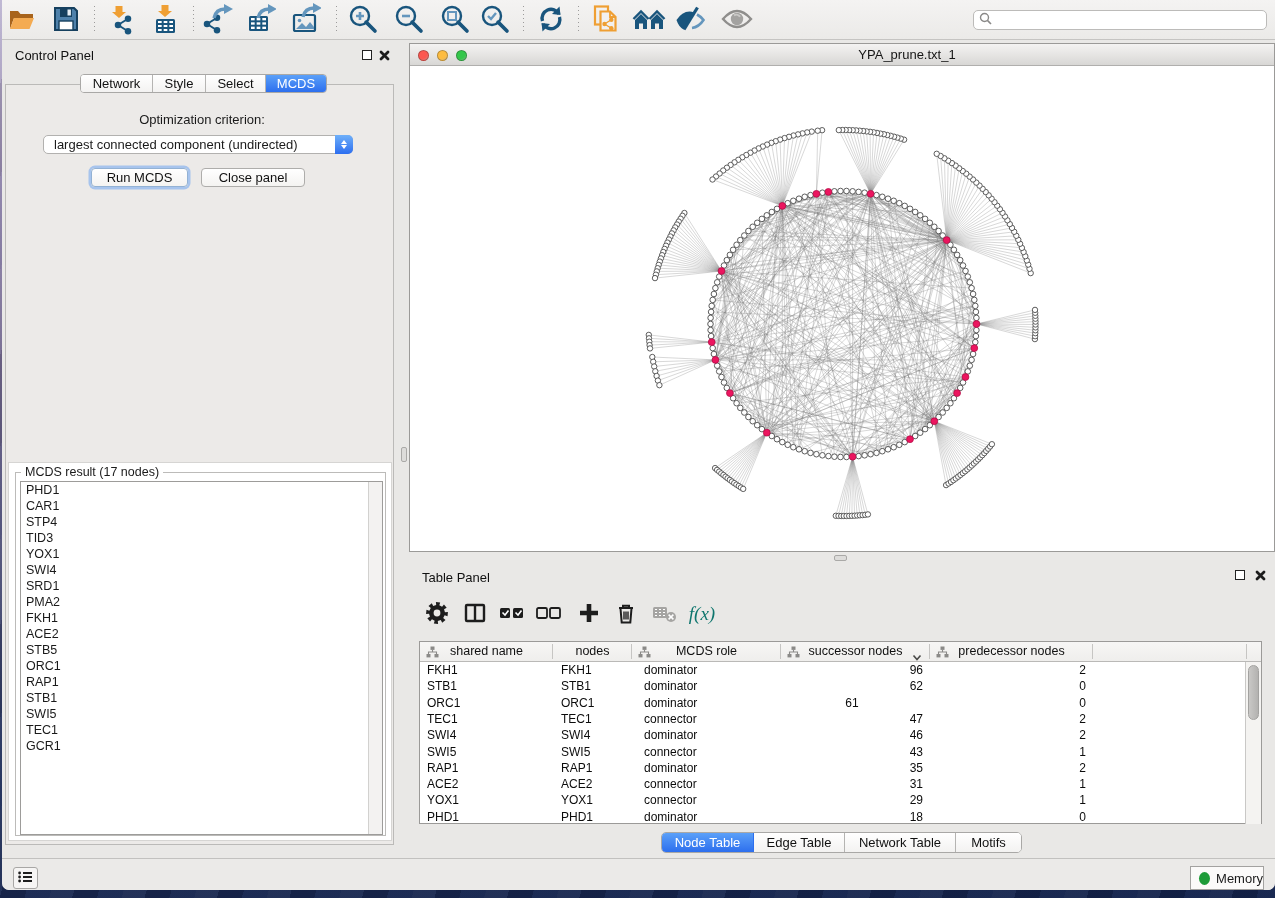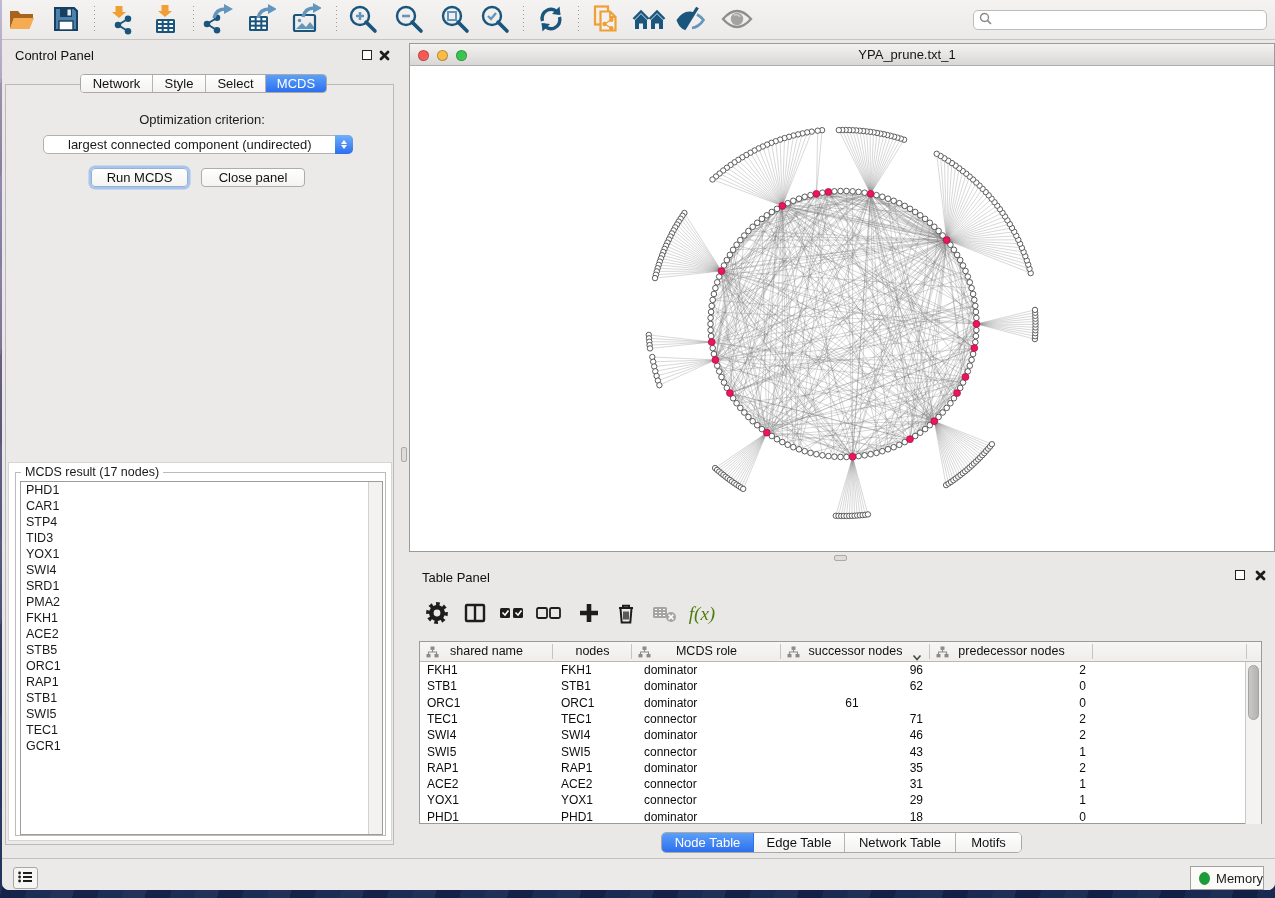--- a/index.html
+++ b/index.html
@@ -41,21 +41,21 @@
   .seg { height:100%; display:flex; align-items:center; justify-content:center; font-size:13px;
      border-right:1px solid #b5b4b2; color:#111; background:linear-gradient(#ffffff,#f3f2f1); }
   .seg:last-child { border-right:none; }
   .seg.active { background:linear-gradient(#5ba0f8,#2d6fee); color:#fff; border-right-color:#2d6fee; }
 
   #cp-tabpane { position:absolute; left:3px; top:43px; width:389px; height:761px;
      border:1px solid #bbbab8; background:#eceae8; }
   #opt-label { position:absolute; left:0; top:71px; width:100%; text-align:center; font-size:13px; }
   #criterion { position:absolute; left:41px; top:94px; width:310px; height:19px; background:#fff;
      border:1px solid #b2b1af; border-radius:5px; display:flex; align-items:center; }
-  #criterion .val { flex:1; padding-left:24px; font-size:13px; white-space:nowrap; overflow:hidden; }
+  #criterion .val { flex:1; padding-left:10px; font-size:13px; white-space:nowrap; overflow:hidden; }
   #criterion .cap { width:18px; height:19px; margin:-1px -1px -1px 0; border-radius:0 5px 5px 0;
      background:linear-gradient(#6fb0f9,#2c6ef0); display:flex; flex-direction:column; align-items:center; justify-content:center; gap:1px; }
   .chev-up { width:0; height:0; border-left:3.5px solid transparent; border-right:3.5px solid transparent; border-bottom:4.5px solid #fff; }
   .chev-dn { width:0; height:0; border-left:3.5px solid transparent; border-right:3.5px solid transparent; border-top:4.5px solid #fff; }
   .pbtn { position:absolute; top:127px; height:19px; background:linear-gradient(#ffffff,#f4f3f1);
      border:1px solid #aeadab; border-radius:4px; font-size:13px; display:flex; align-items:center; justify-content:center; color:#111; }
   #run-btn { left:89px; width:97px; box-shadow:0 0 0 2.5px rgba(130,175,240,0.65); border-color:#93b2d4; }
   #closepanel-btn { left:199px; width:104px; }
 
   #result-box { position:absolute; left:6px; top:421px; width:384px; height:379px; background:#fff; border:1px solid #d6d5d3; }
@@ -1284,21 +1284,21 @@
               <rect x="9" y="12" width="2" height="1" fill="#fff"></rect>
               <rect x="9" y="15" width="2" height="1" fill="#fff"></rect>
               <rect x="13" y="9" width="2" height="1" fill="#fff"></rect>
               <rect x="13" y="12" width="2" height="1" fill="#fff"></rect>
               <rect x="13" y="15" width="2" height="1" fill="#fff"></rect>
               <circle cx="21" cy="17" r="5" fill="#a5a4a2"></circle>
               <path d="M18.6 14.6 l4.8 4.8 M23.4 14.6 l-4.8 4.8" stroke="#fff" stroke-width="1.5"></path>
             </svg></span>
         </div>
         <div class="tpbtn" style="left: 268px;">
-          <span><span style="font-family:'Liberation Serif',serif;font-style:italic;font-size:19px;color:#4d7c0f;">f(x)</span></span>
+          <span><span style="font-family:'Liberation Serif',serif;font-style:italic;font-size:19px;color:#0f766e;">f(x)</span></span>
         </div>
       </div>
 
     <div id="ntable">
       <div id="thead">
           <div class="hcell" style="left: 0px; width: 133px;">
             <span class="tree"><svg width="13" height="12" viewBox="0 0 13 12">
                 <rect x="4.5" y="0.5" width="4" height="3.4" fill="#8b8a88"></rect>
                 <rect x="0.5" y="8" width="4" height="3.4" fill="#8b8a88"></rect>
                 <rect x="8.5" y="8" width="4" height="3.4" fill="#8b8a88"></rect>
@@ -1367,21 +1367,21 @@
             <div class="tcell" style="left: 0px; width: 133px; padding-left: 7px; text-align: left;">ORC1</div>
             <div class="tcell" style="left: 133px; width: 79px; padding-left: 8px; text-align: left;">ORC1</div>
             <div class="tcell" style="left: 212px; width: 149px; padding-left: 12px; text-align: left;">dominator</div>
             <div class="tcell" style="left: 361px; width: 149px; padding-right: 7px; text-align: center;">61</div>
             <div class="tcell" style="left: 510px; width: 163px; padding-right: 7px; text-align: right;">0</div>
           </div>
           <div class="trow" style="top: 48.9px;">
             <div class="tcell" style="left: 0px; width: 133px; padding-left: 7px; text-align: left;">TEC1</div>
             <div class="tcell" style="left: 133px; width: 79px; padding-left: 8px; text-align: left;">TEC1</div>
             <div class="tcell" style="left: 212px; width: 149px; padding-left: 12px; text-align: left;">connector</div>
-            <div class="tcell" style="left: 361px; width: 149px; padding-right: 7px; text-align: right;">71</div>
+            <div class="tcell" style="left: 361px; width: 149px; padding-right: 7px; text-align: right;">47</div>
             <div class="tcell" style="left: 510px; width: 163px; padding-right: 7px; text-align: right;">2</div>
           </div>
           <div class="trow" style="top: 65.2px;">
             <div class="tcell" style="left: 0px; width: 133px; padding-left: 7px; text-align: left;">SWI4</div>
             <div class="tcell" style="left: 133px; width: 79px; padding-left: 8px; text-align: left;">SWI4</div>
             <div class="tcell" style="left: 212px; width: 149px; padding-left: 12px; text-align: left;">dominator</div>
             <div class="tcell" style="left: 361px; width: 149px; padding-right: 7px; text-align: right;">46</div>
             <div class="tcell" style="left: 510px; width: 163px; padding-right: 7px; text-align: right;">2</div>
           </div>
           <div class="trow" style="top: 81.5px;">

